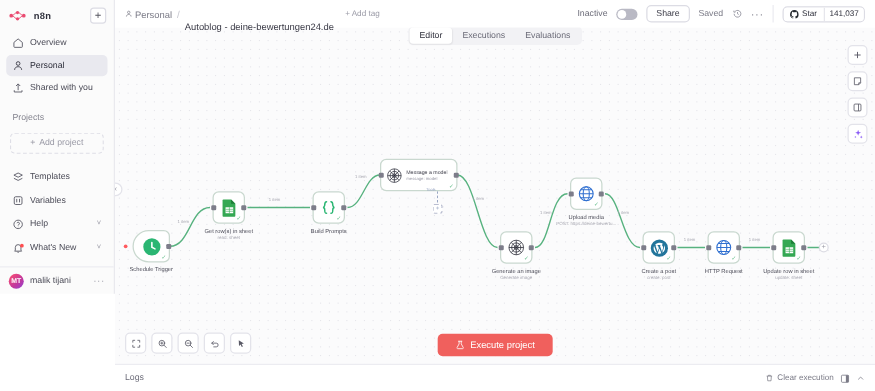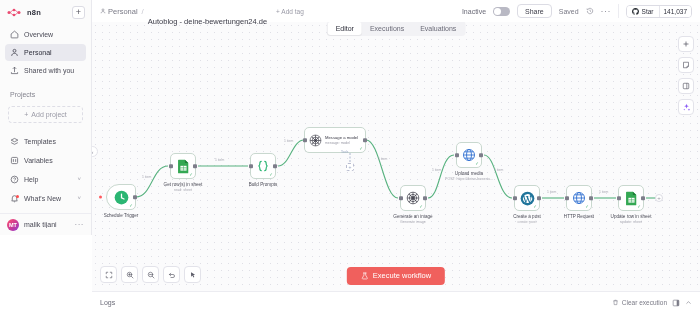--- a/index.html
+++ b/index.html
@@ -665,21 +665,21 @@
         </div>
       </div>
 
       <div class="exec-btn">
         <span>
           <svg width="8" height="8" viewBox="0 0 16 16" fill="none" stroke="#fff" stroke-width="1.3" stroke-linecap="round">
             <path d="M6.3 2v4.2L3.1 12a1.2 1.2 0 0 0 1 1.9h7.8a1.2 1.2 0 0 0 1-1.9L9.7 6.2V2"></path>
             <path d="M5.3 2h5.4"></path>
           </svg>
         </span>
-        <span>Execute workflow</span>
+        <span>Execute project</span>
       </div>
     </div>
 
     <div class="logs-bar">
       <span class="logs-lbl">Logs</span>
       <div class="logs-right">
         <span class="clear-exec">
           <span>
             <svg width="7" height="7" viewBox="0 0 16 16" fill="none" stroke="#7a7a86" stroke-width="1.3">
               <path d="M3 4.3h10M6.2 4.3V2.8h3.6v1.5M4.4 4.3l.6 8.6h6l.6-8.6"></path>

